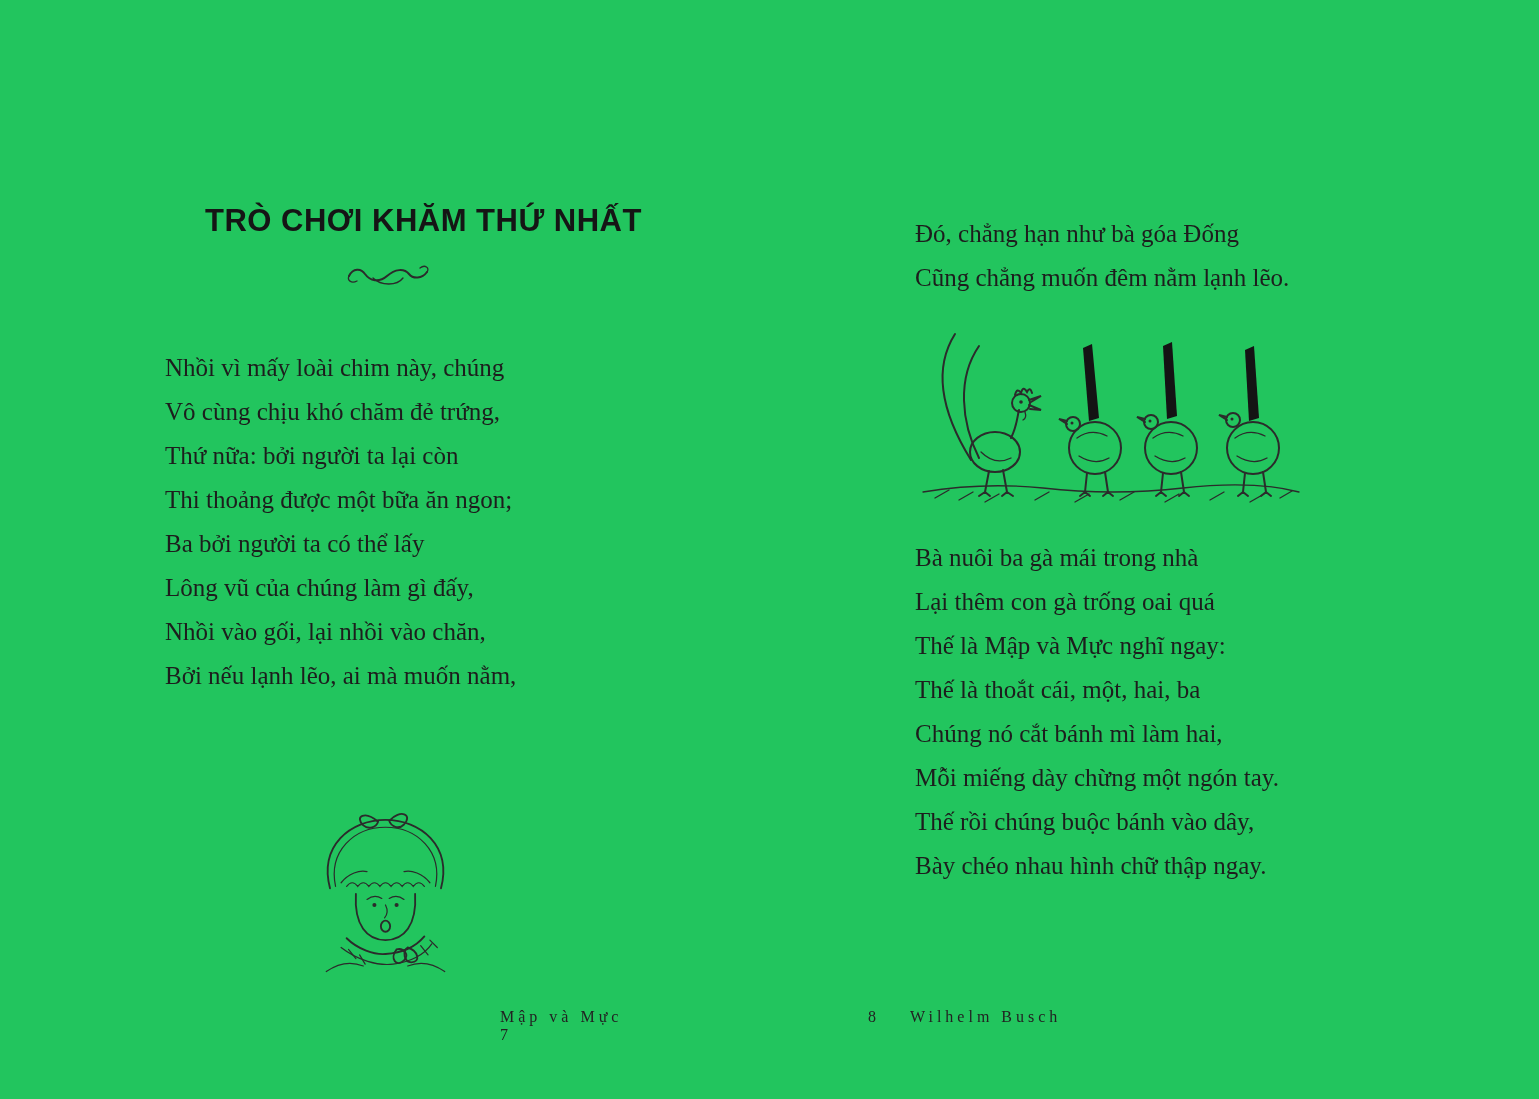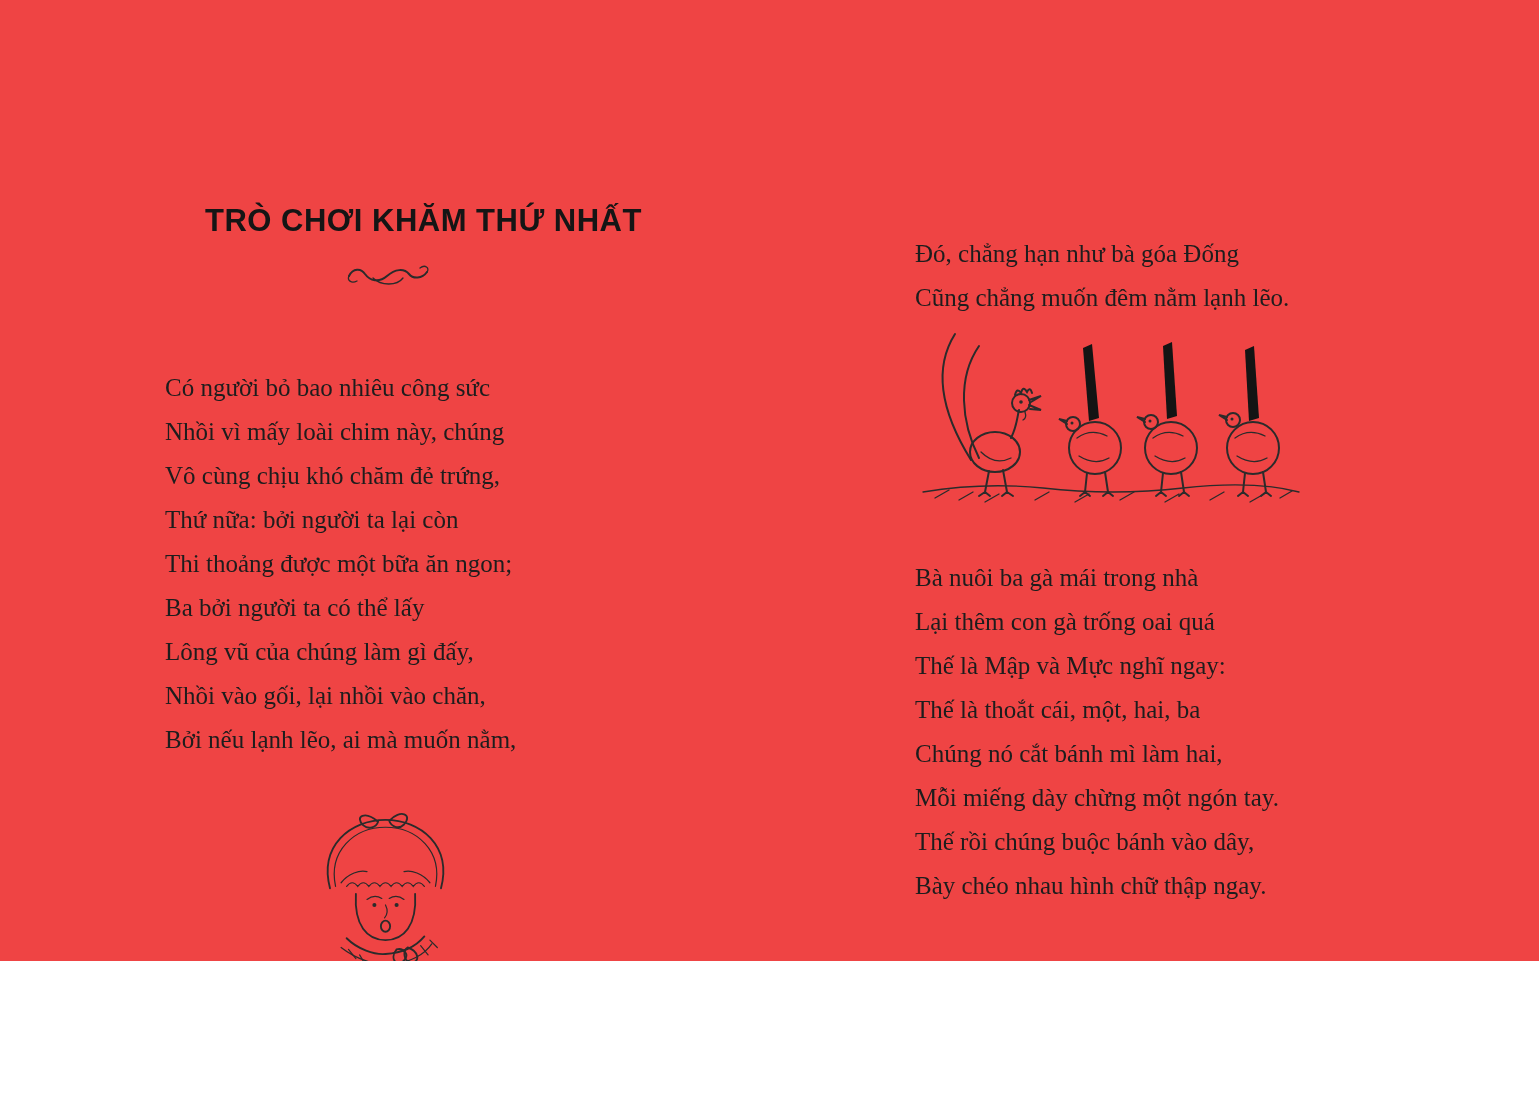--- a/index.html
+++ b/index.html
@@ -1,26 +1,26 @@
 <!DOCTYPE html>
 <html><head>
 <meta charset="utf-8">
 <style>
   html,body { margin:0; padding:0; background:#ffffff; }
   .page {
-    position:relative; width:1539px; height:961px; background:#ef4444;
+    position:relative; width:1539px; height:1099px; background:#22c55e;
     overflow:hidden; font-family:"Liberation Serif", serif; color:#1d1d1d;
   }
   .chapter-title {
     position:absolute; left:205px; top:203px;
     font-family:"Liberation Sans", sans-serif; font-weight:700;
     font-size:31px; letter-spacing:0.5px; color:#151515; white-space:nowrap;
   }
   .ornament { position:absolute; left:343px; top:258px; width:90px; height:34px; }
-  .poem { position:absolute;margin-top:20px; }
+  .poem { position:absolute; }
   .poem p { margin:0; font-size:25px; line-height:44px; color:#1d1d1d; white-space:nowrap; }
   .poem p.italic { font-style:italic; }
   .illus { position:absolute; }
   .footer {
     position:absolute; top:1008px; font-size:16px; letter-spacing:4px;
     color:#222; display:flex; align-items:baseline; white-space:nowrap;
   }
   .footer .gap { display:inline-block; width:30px; }
   svg { display:block; }
   .ink { stroke:#2b2b2b; fill:none; stroke-width:2; stroke-linecap:round; }
@@ -35,21 +35,20 @@
   <div class="chapter-title">TRÒ CHƠI KHĂM THỨ NHẤT</div>
 
   <div class="ornament">
     <svg viewBox="0 0 90 34" width="90" height="34">
       <path class="ink" stroke-width="2.4" d="M6,18 C10,10 18,10 22,16 C27,23 36,25 44,18 C52,11 61,10 66,16 C70,21 79,21 84,14"></path>
       <path class="ink-thin" d="M6,18 C4,22 8,26 14,23 M84,14 C87,10 82,6 77,10 M30,20 C38,28 54,28 60,20"></path>
     </svg>
   </div>
 
   <div class="poem" style="left:165px; top:346px;">
-    <p>Có người bỏ bao nhiêu công sức</p>
     <p>Nhồi vì mấy loài chim này, chúng</p>
     <p>Vô cùng chịu khó chăm đẻ trứng,</p>
     <p>Thứ nữa: bởi người ta lại còn</p>
     <p>Thi thoảng được một bữa ăn ngon;</p>
     <p>Ba bởi người ta có thể lấy</p>
     <p>Lông vũ của chúng làm gì đấy,</p>
     <p>Nhồi vào gối, lại nhồi vào chăn,</p>
     <p>Bởi nếu lạnh lẽo, ai mà muốn nằm,</p>
   </div>
 

